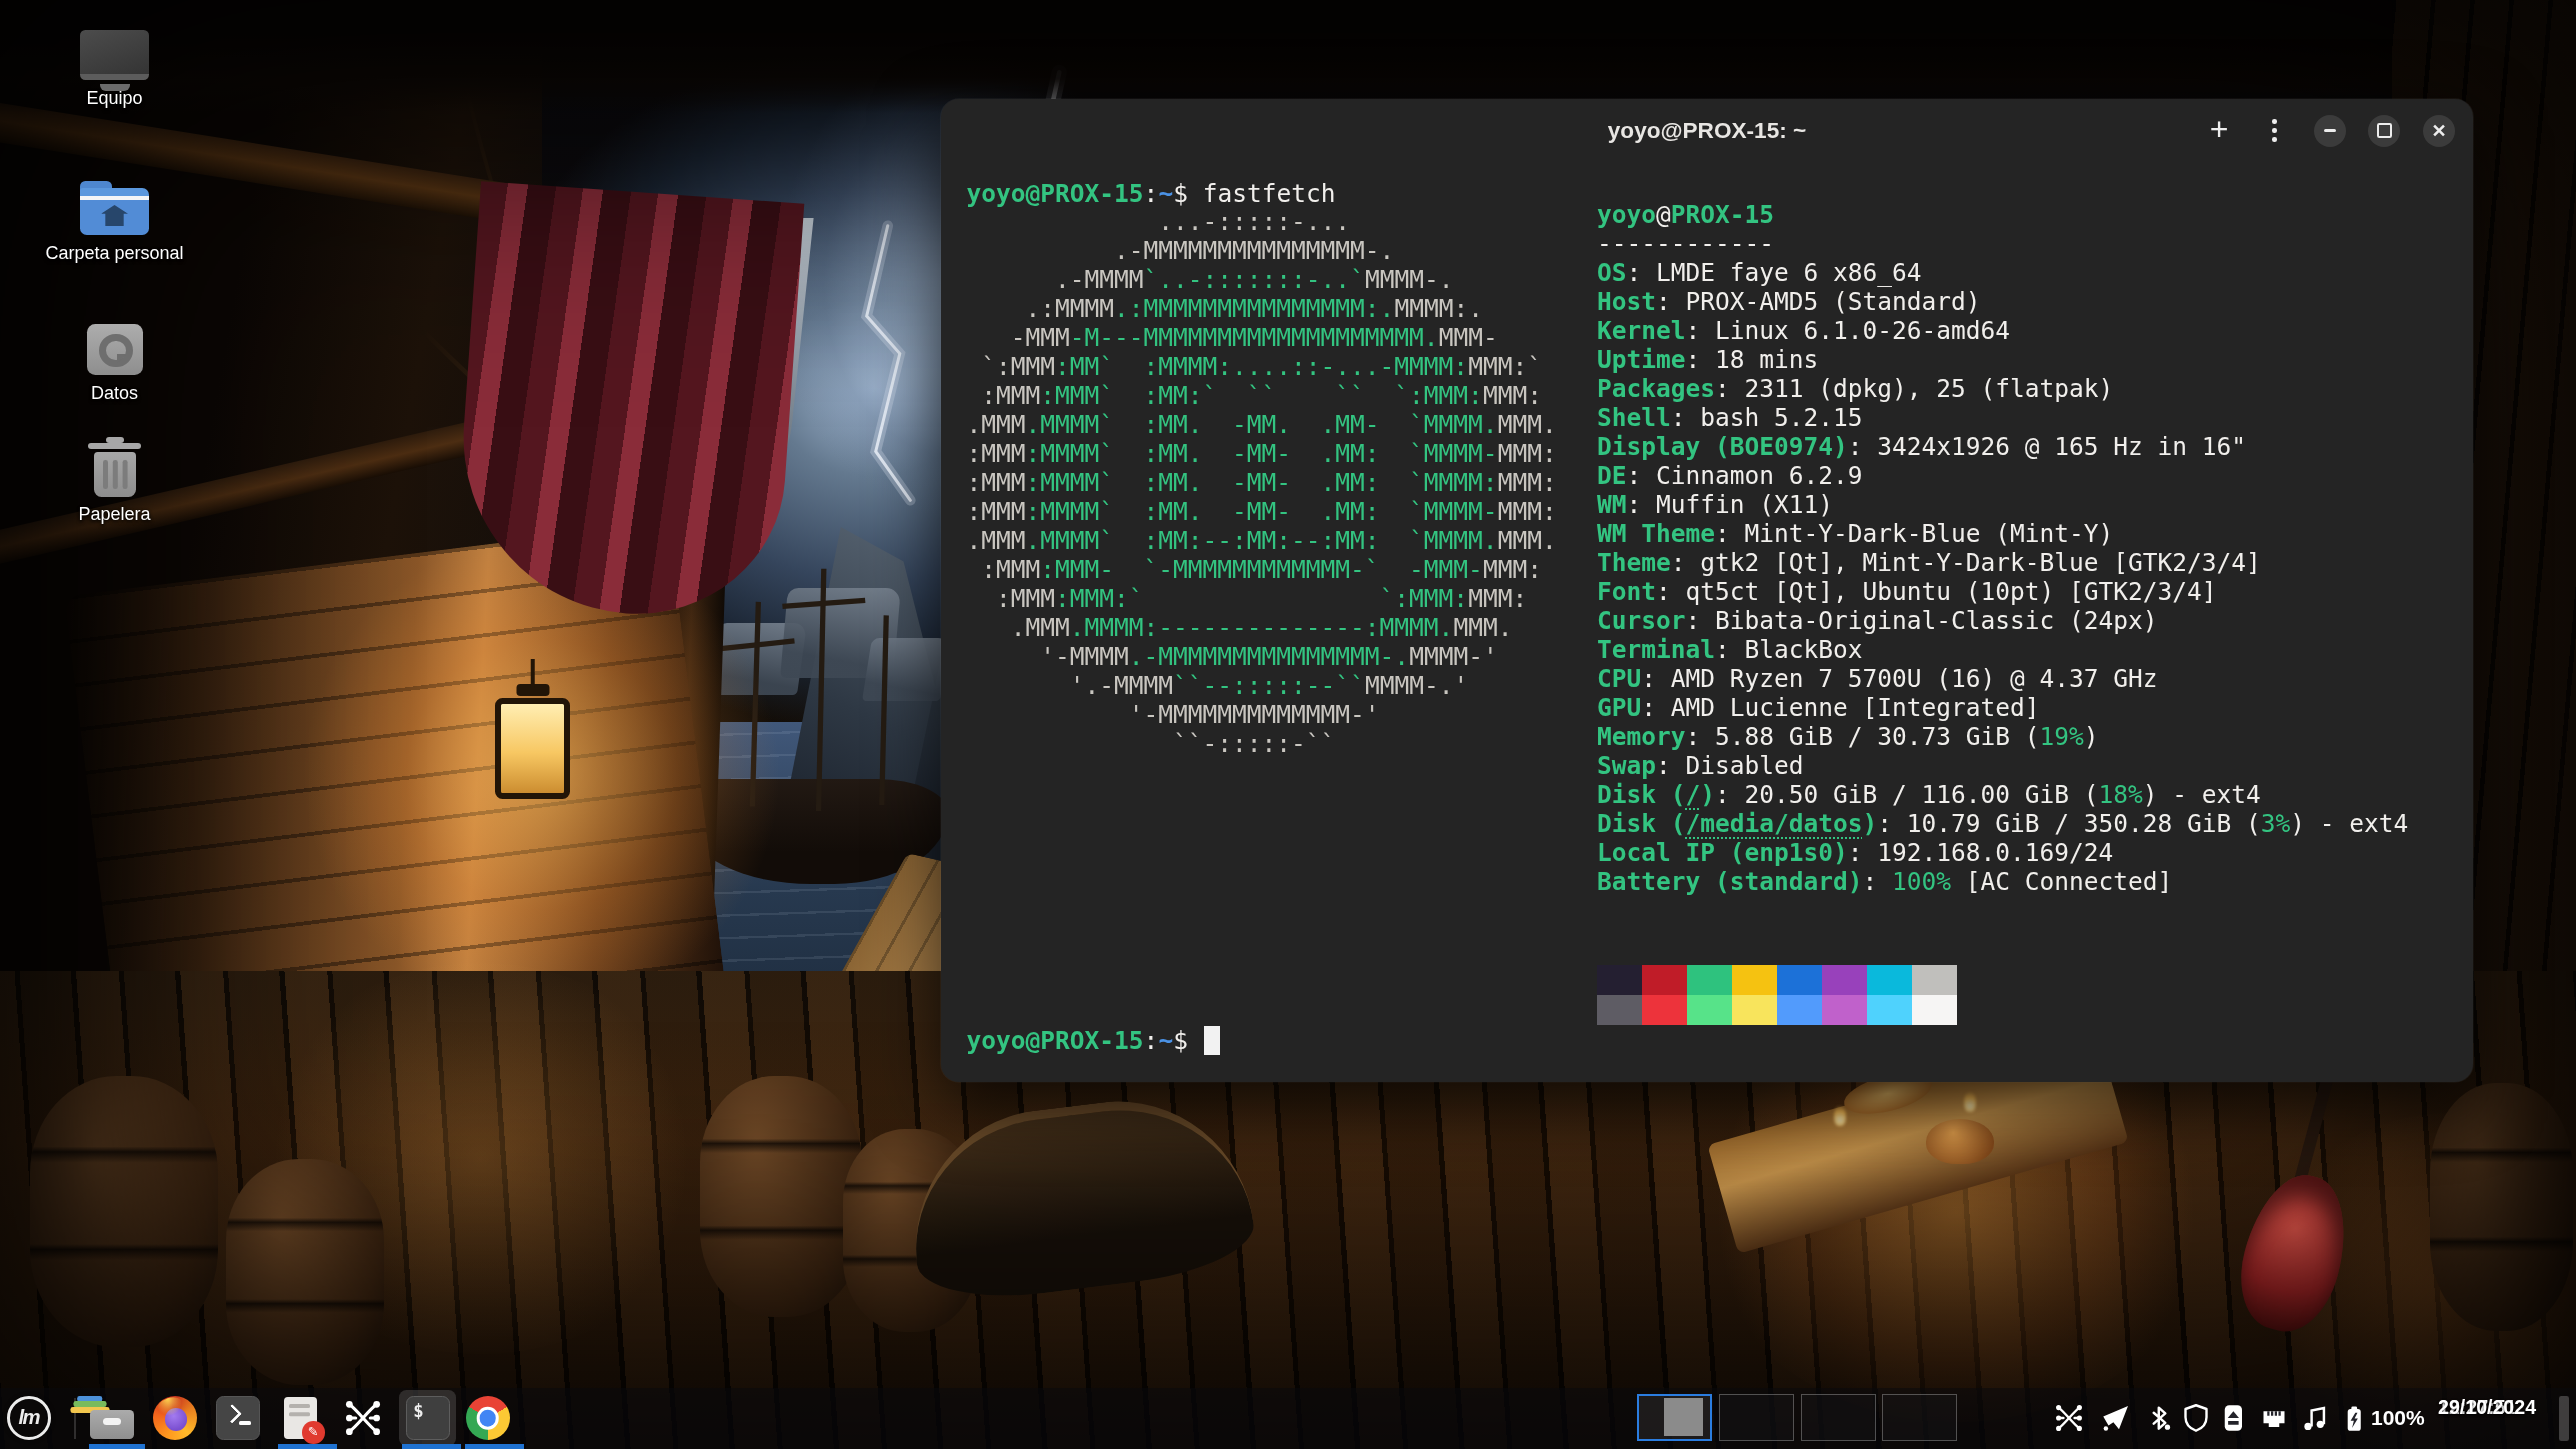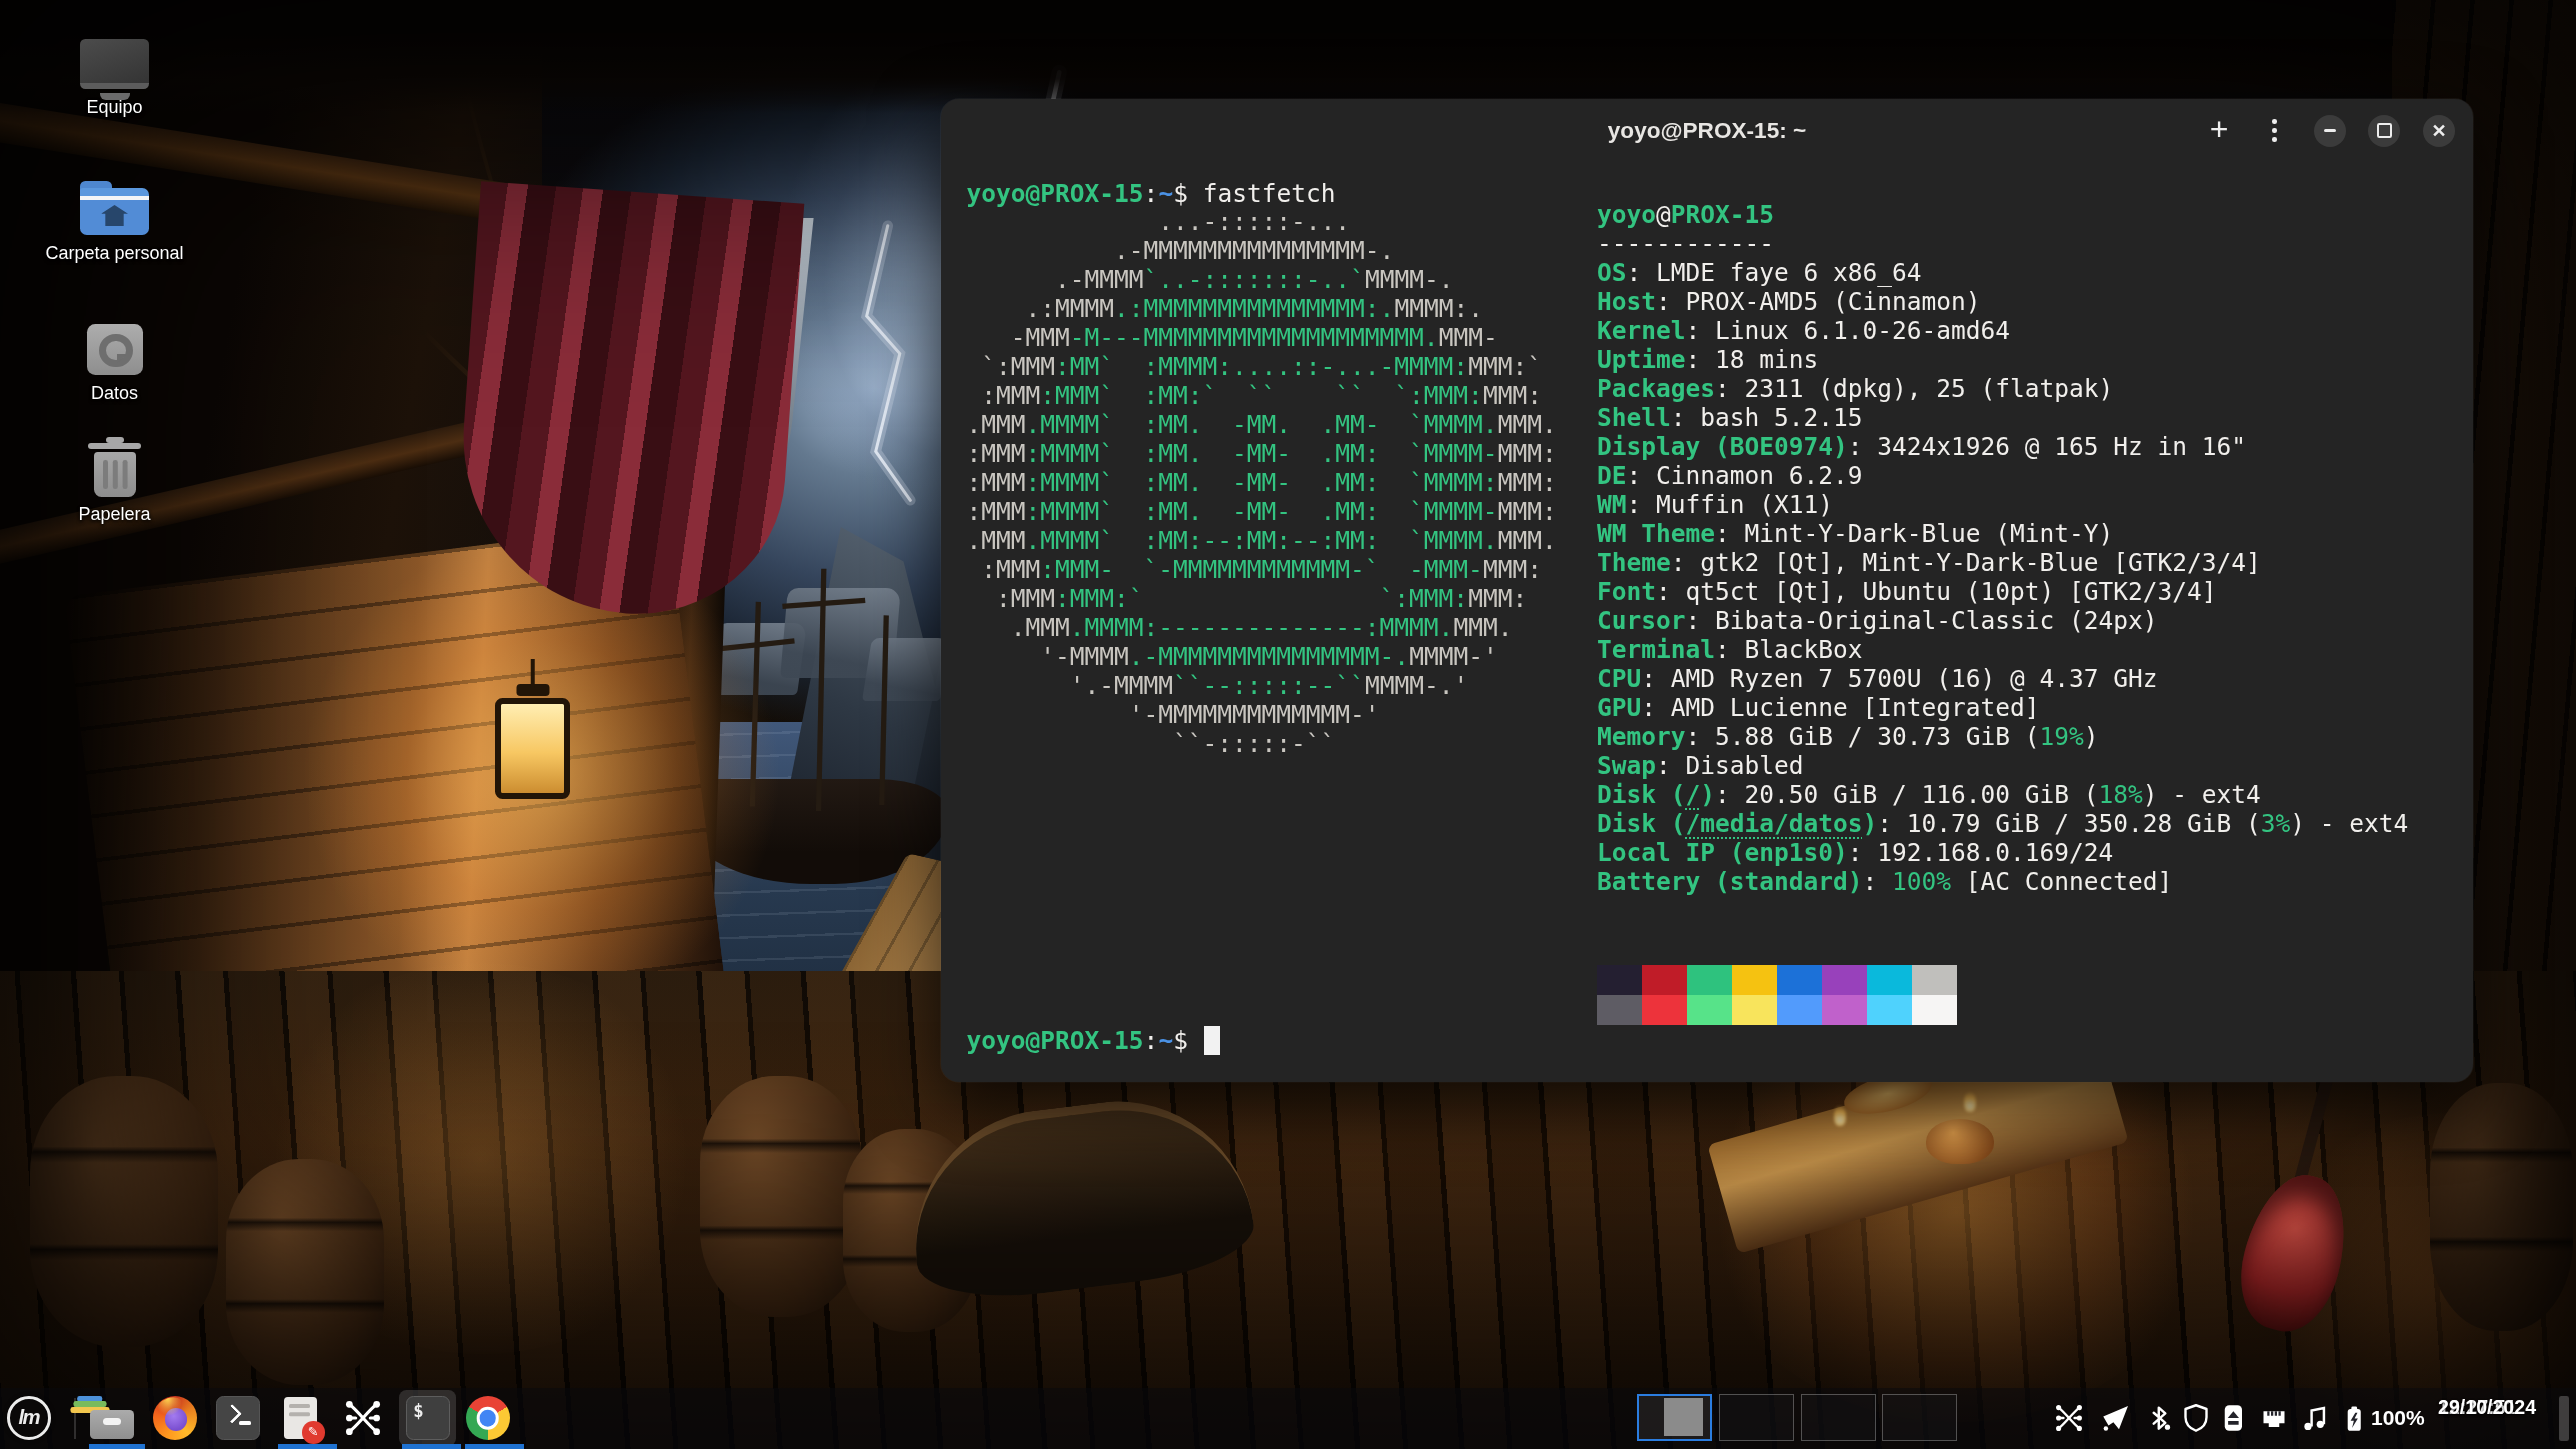--- a/index.html
+++ b/index.html
@@ -268,21 +268,21 @@
   <div class="wp-food1"></div>
   <div class="wp-food2"></div>
   <div class="wp-candle c1"></div>
   <div class="wp-candle c2"></div>
   <div class="wp-candle c3"></div>
   <div class="wp-guitar-neck"></div>
   <div class="wp-guitar"></div>
   <div class="wp-vignette"></div>
 </div>
 
-<div class="desk" style="top:39px">
+<div class="desk" style="top:30px">
   <div class="ic ic-computer"></div>
   <div class="lab">Equipo</div>
 </div>
 <div class="desk" style="top:181px">
   <div class="ic ic-home">
     <div class="body"></div>
       <div class="glyph"></div>
   </div>
   <div class="lab">Carpeta personal</div>
 </div>
@@ -338,21 +338,21 @@
         <div class="tline"><span class="c-grey">   .MMM</span><span class="c-green">.MMMM:--------------:MMMM.</span><span class="c-grey">MMM.</span></div>
         <div class="tline"><span class="c-grey">     '-MMMM</span><span class="c-green">.-MMMMMMMMMMMMMMM-.</span><span class="c-grey">MMMM-'</span></div>
         <div class="tline"><span class="c-grey">       '.-MMMM</span><span class="c-green">``--:::::--``</span><span class="c-grey">MMMM-.'</span></div>
         <div class="tline"><span class="c-grey">           '-MMMMMMMMMMMMM-'</span></div>
         <div class="tline"><span class="c-grey">              ``-:::::-``</span></div>
       </div>
     <div id="info">
         <div class="tline"><span class="c-green b">yoyo</span><span class="c-fg">@</span><span class="c-green b">PROX-15</span></div>
         <div class="tline"><span class="c-fg">------------</span></div>
         <div class="tline"><span class="c-green b">OS</span><span class="c-fg">: LMDE faye 6 x86_64</span></div>
-        <div class="tline"><span class="c-green b">Host</span><span class="c-fg">: PROX-AMD5 (Cinnamon)</span></div>
+        <div class="tline"><span class="c-green b">Host</span><span class="c-fg">: PROX-AMD5 (Standard)</span></div>
         <div class="tline"><span class="c-green b">Kernel</span><span class="c-fg">: Linux 6.1.0-26-amd64</span></div>
         <div class="tline"><span class="c-green b">Uptime</span><span class="c-fg">: 18 mins</span></div>
         <div class="tline"><span class="c-green b">Packages</span><span class="c-fg">: 2311 (dpkg), 25 (flatpak)</span></div>
         <div class="tline"><span class="c-green b">Shell</span><span class="c-fg">: bash 5.2.15</span></div>
         <div class="tline"><span class="c-green b">Display (BOE0974)</span><span class="c-fg">: 3424x1926 @ 165 Hz in 16"</span></div>
         <div class="tline"><span class="c-green b">DE</span><span class="c-fg">: Cinnamon 6.2.9</span></div>
         <div class="tline"><span class="c-green b">WM</span><span class="c-fg">: Muffin (X11)</span></div>
         <div class="tline"><span class="c-green b">WM Theme</span><span class="c-fg">: Mint-Y-Dark-Blue (Mint-Y)</span></div>
         <div class="tline"><span class="c-green b">Theme</span><span class="c-fg">: gtk2 [Qt], Mint-Y-Dark-Blue [GTK2/3/4]</span></div>
         <div class="tline"><span class="c-green b">Font</span><span class="c-fg">: qt5ct [Qt], Ubuntu (10pt) [GTK2/3/4]</span></div>

